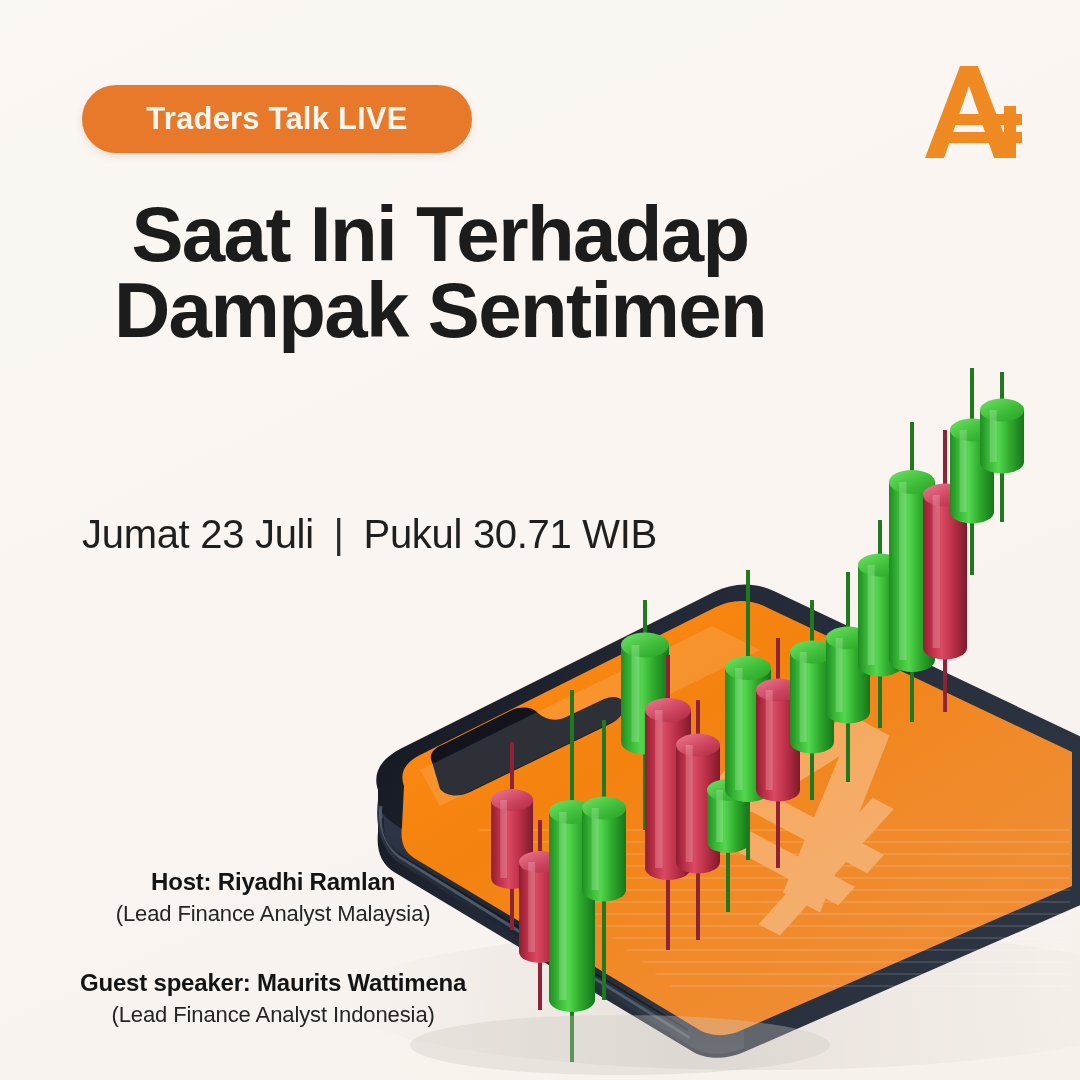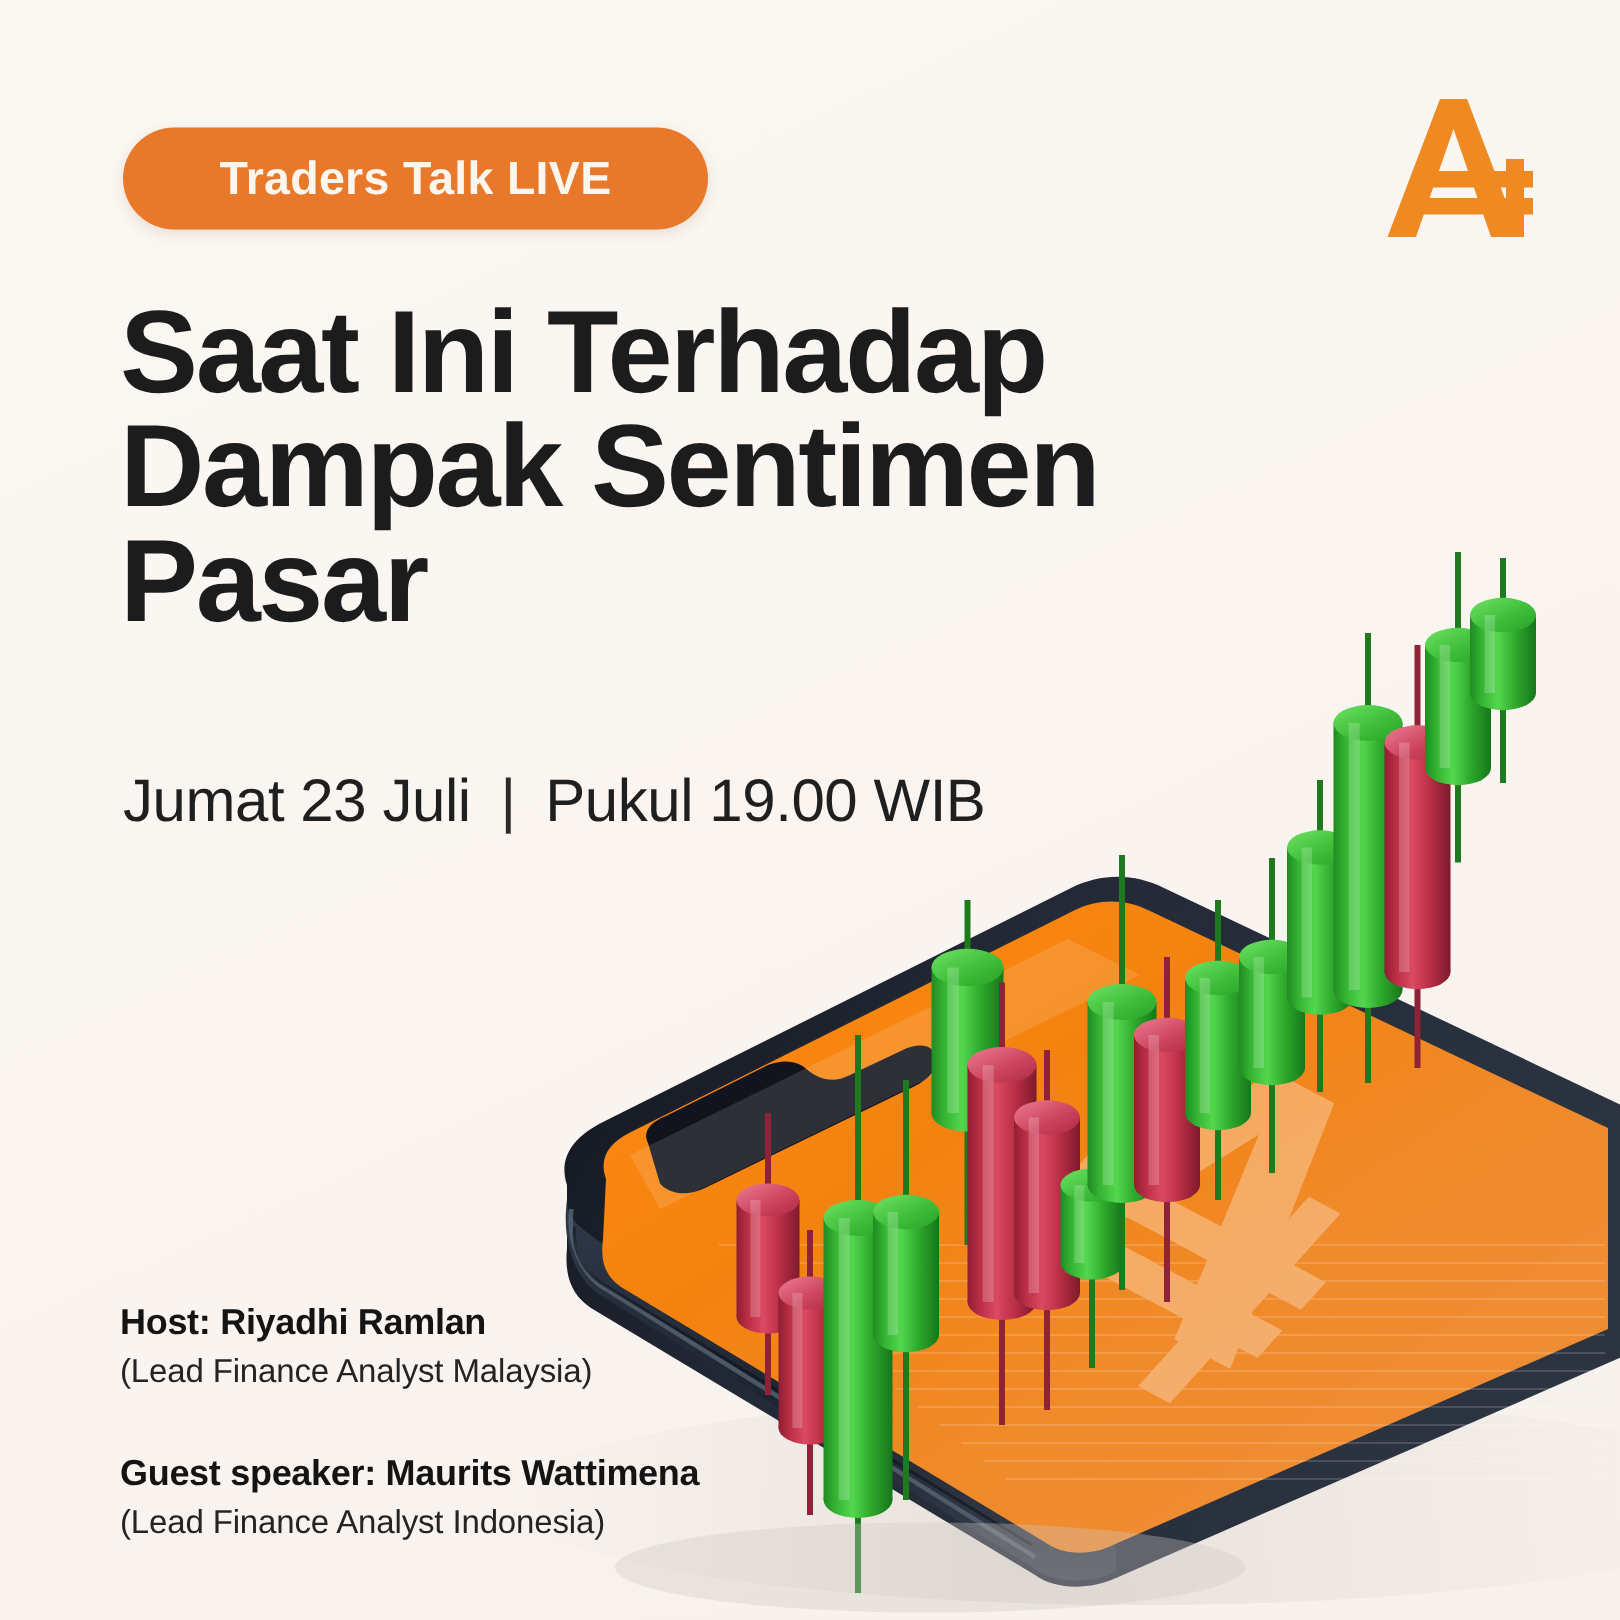--- a/index.html
+++ b/index.html
@@ -7,20 +7,21 @@
   html,body{width:1080px;height:1080px;overflow:hidden;}
   body{
     background:#faf5f1;
     font-family:"Liberation Sans", sans-serif;
     position:relative;
   }
   #poster{
     position:absolute;inset:0;width:1080px;height:1080px;
     background:linear-gradient(155deg,#fbf7f3 0%,#faf5f1 45%,#f7f1ec 100%);
     overflow:hidden;
+    text-align:center;
   }
 
   
   .badge{
     position:absolute;left:82px;top:85px;
     height:68px;min-width:390px;
     display:flex;align-items:center;justify-content:center;
     padding:0 38px;
     background:#e8792b;
     border-radius:40px;
@@ -360,27 +361,26 @@
       <rect x="24" y="56" width="78" height="11"></rect>
       <rect x="24" y="74" width="78" height="11"></rect>
 
       <rect x="84" y="48" width="12" height="52"></rect>
     </g>
   </svg>
 
   <div class="headline">
     <span class="hl hl2">Saat Ini Terhadap</span>
     <span class="hl hl1">Dampak Sentimen</span>
-    <span class="hl hl3">Pasar</span>
   </div>
 
   <div class="dateline">
     <span>Jumat 23 Juli</span>
     <span class="sep">|</span>
-    <span>Pukul 19.00 WIB</span>
+    <span>Pukul 30.71 WIB</span>
   </div>
 
   <div class="credits">
     <div class="credit-block">
       <div class="credit-name">Host: Riyadhi Ramlan</div>
       <div class="credit-role">(Lead Finance Analyst Malaysia)</div>
     </div>
     <div class="credit-block">
       <div class="credit-name">Guest speaker: Maurits Wattimena</div>
       <div class="credit-role">(Lead Finance Analyst Indonesia)</div>

